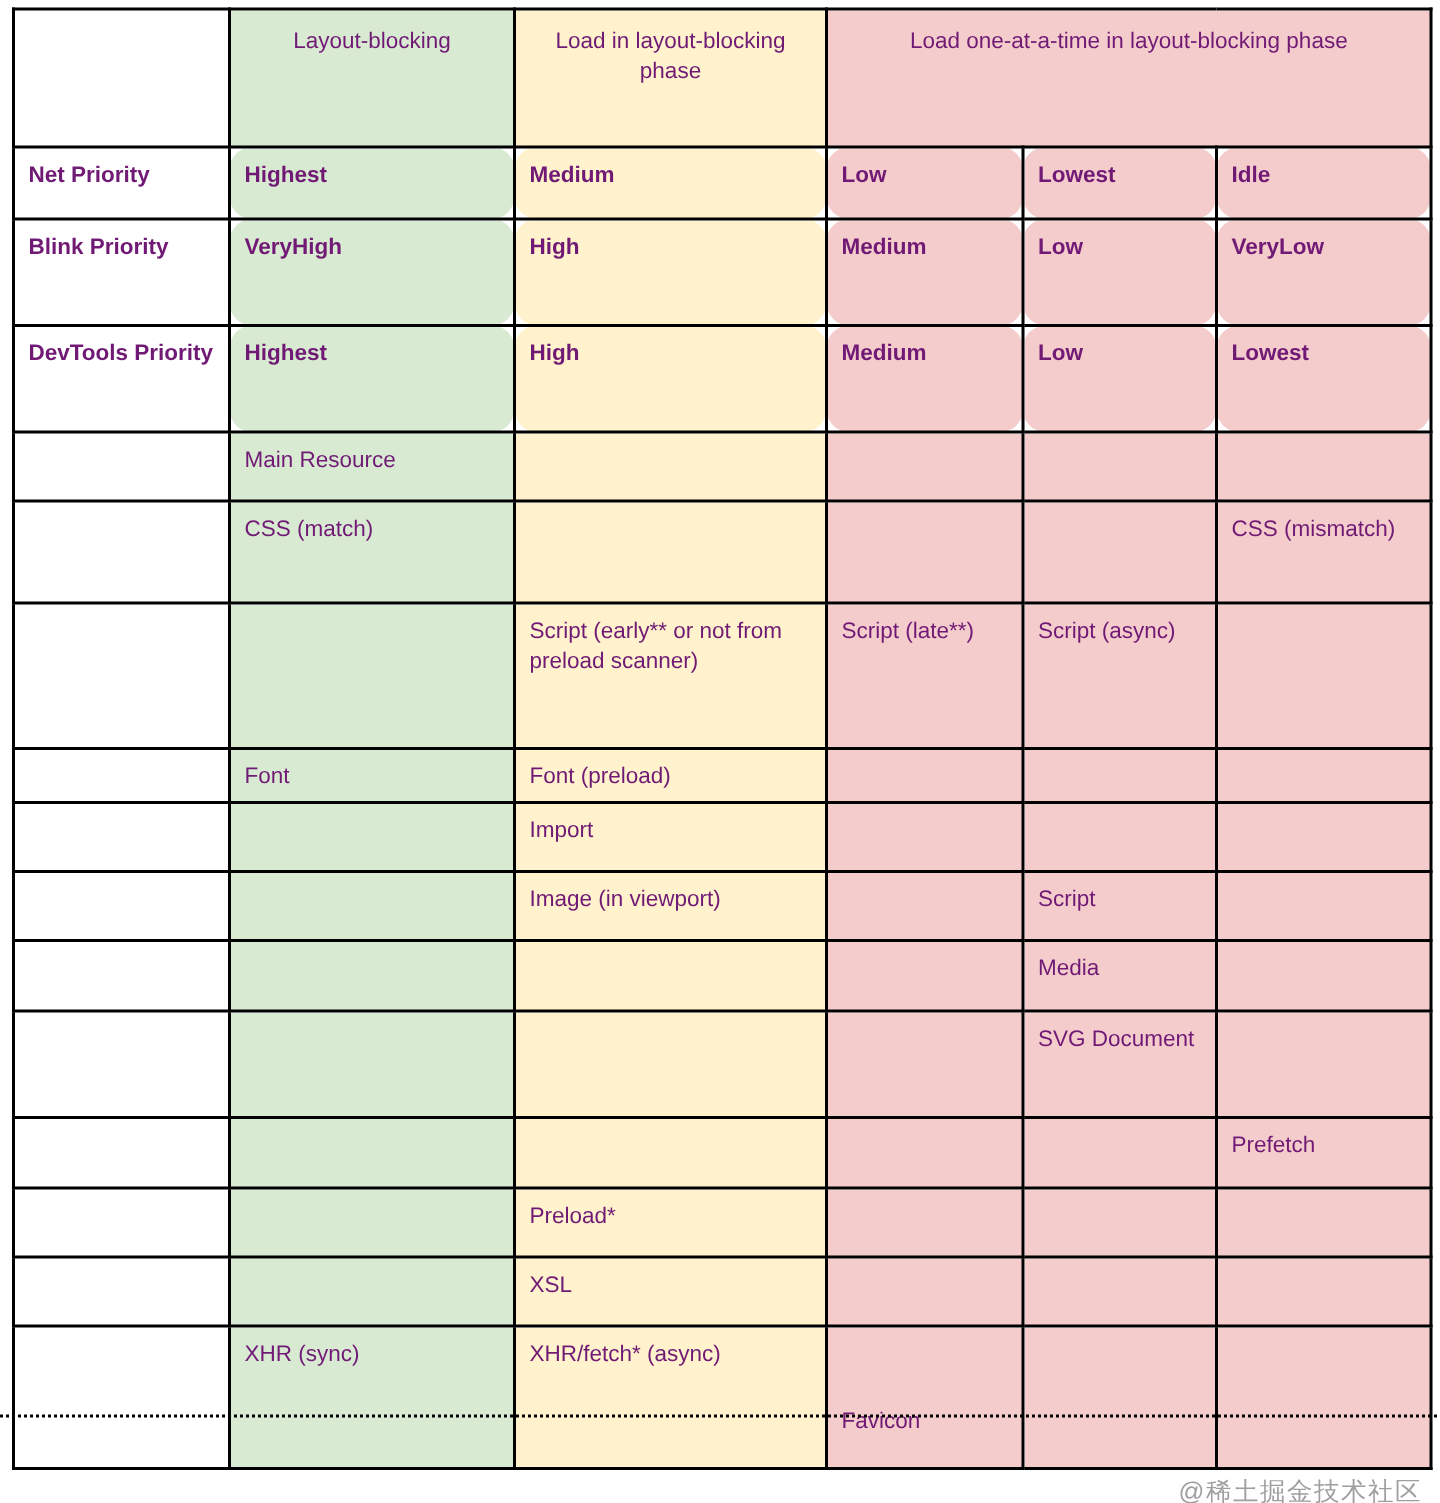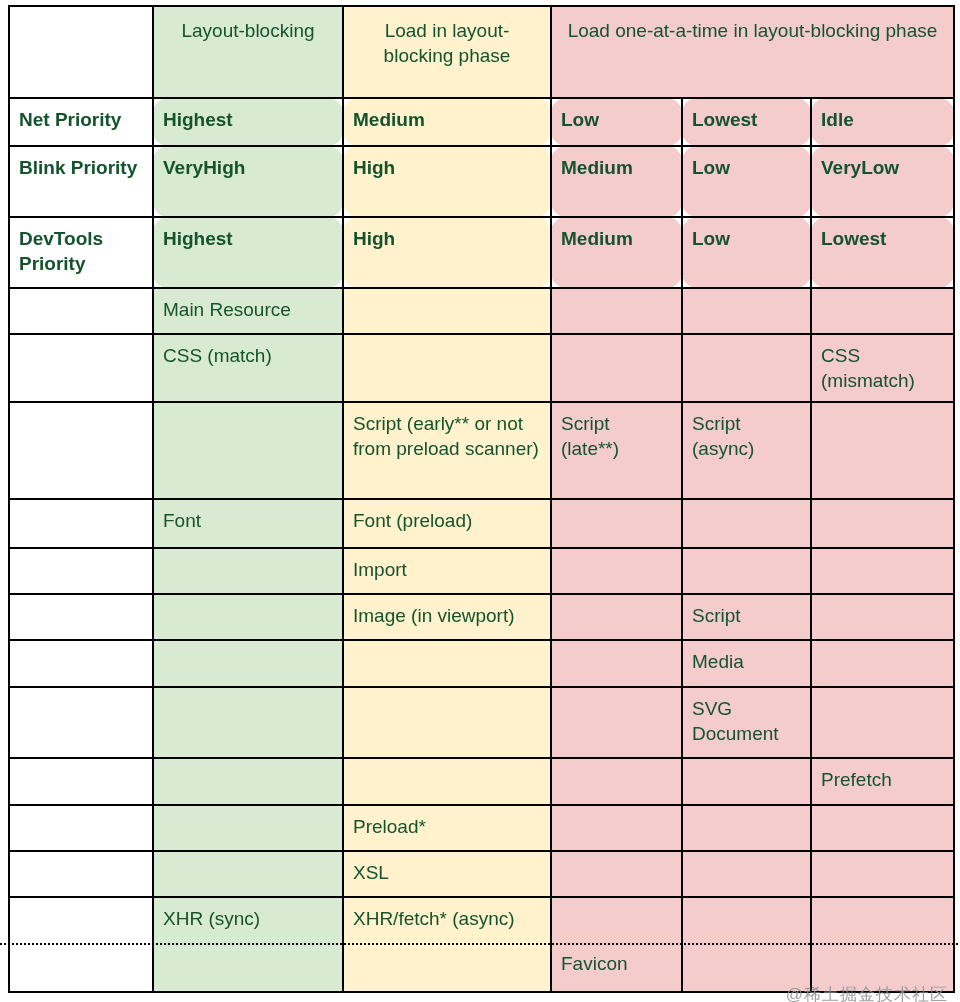--- a/index.html
+++ b/index.html
@@ -15,23 +15,23 @@
     background: #ffffff;
     overflow: hidden;
   }
   table.prio {
     position: absolute;
     left: 8px;
     top: 5px;
     width: 945px;
     border-collapse: collapse;
     table-layout: fixed;
-    font-size: 19px;
+    font-size: 15px;
     line-height: 1.32;
-    color: #14532d;
+    color: #701a75;
   }
   table.prio td {
     border: 2px solid #000000;
     padding: 8px 9px 5px 9px;
     vertical-align: top;
     overflow: hidden;
     word-wrap: break-word;
   }
   td.c0 { background: #ffffff; }
   td.c1 { background: #d9ead3; }
@@ -124,21 +124,21 @@
         <td class="c5">CSS (mismatch)</td>
       </tr>
       <tr style="height:97px">
         <td class="c0"></td>
         <td class="c1"></td>
         <td class="c2">Script (early** or not from preload scanner)</td>
         <td class="c3">Script (late**)</td>
         <td class="c4">Script (async)</td>
         <td class="c5"></td>
       </tr>
-      <tr style="height:49px">
+      <tr style="height:36px">
         <td class="c0"></td>
         <td class="c1">Font</td>
         <td class="c2">Font (preload)</td>
         <td class="c3"></td>
         <td class="c4"></td>
         <td class="c5"></td>
       </tr>
       <tr style="height:46px">
         <td class="c0"></td>
         <td class="c1"></td>

